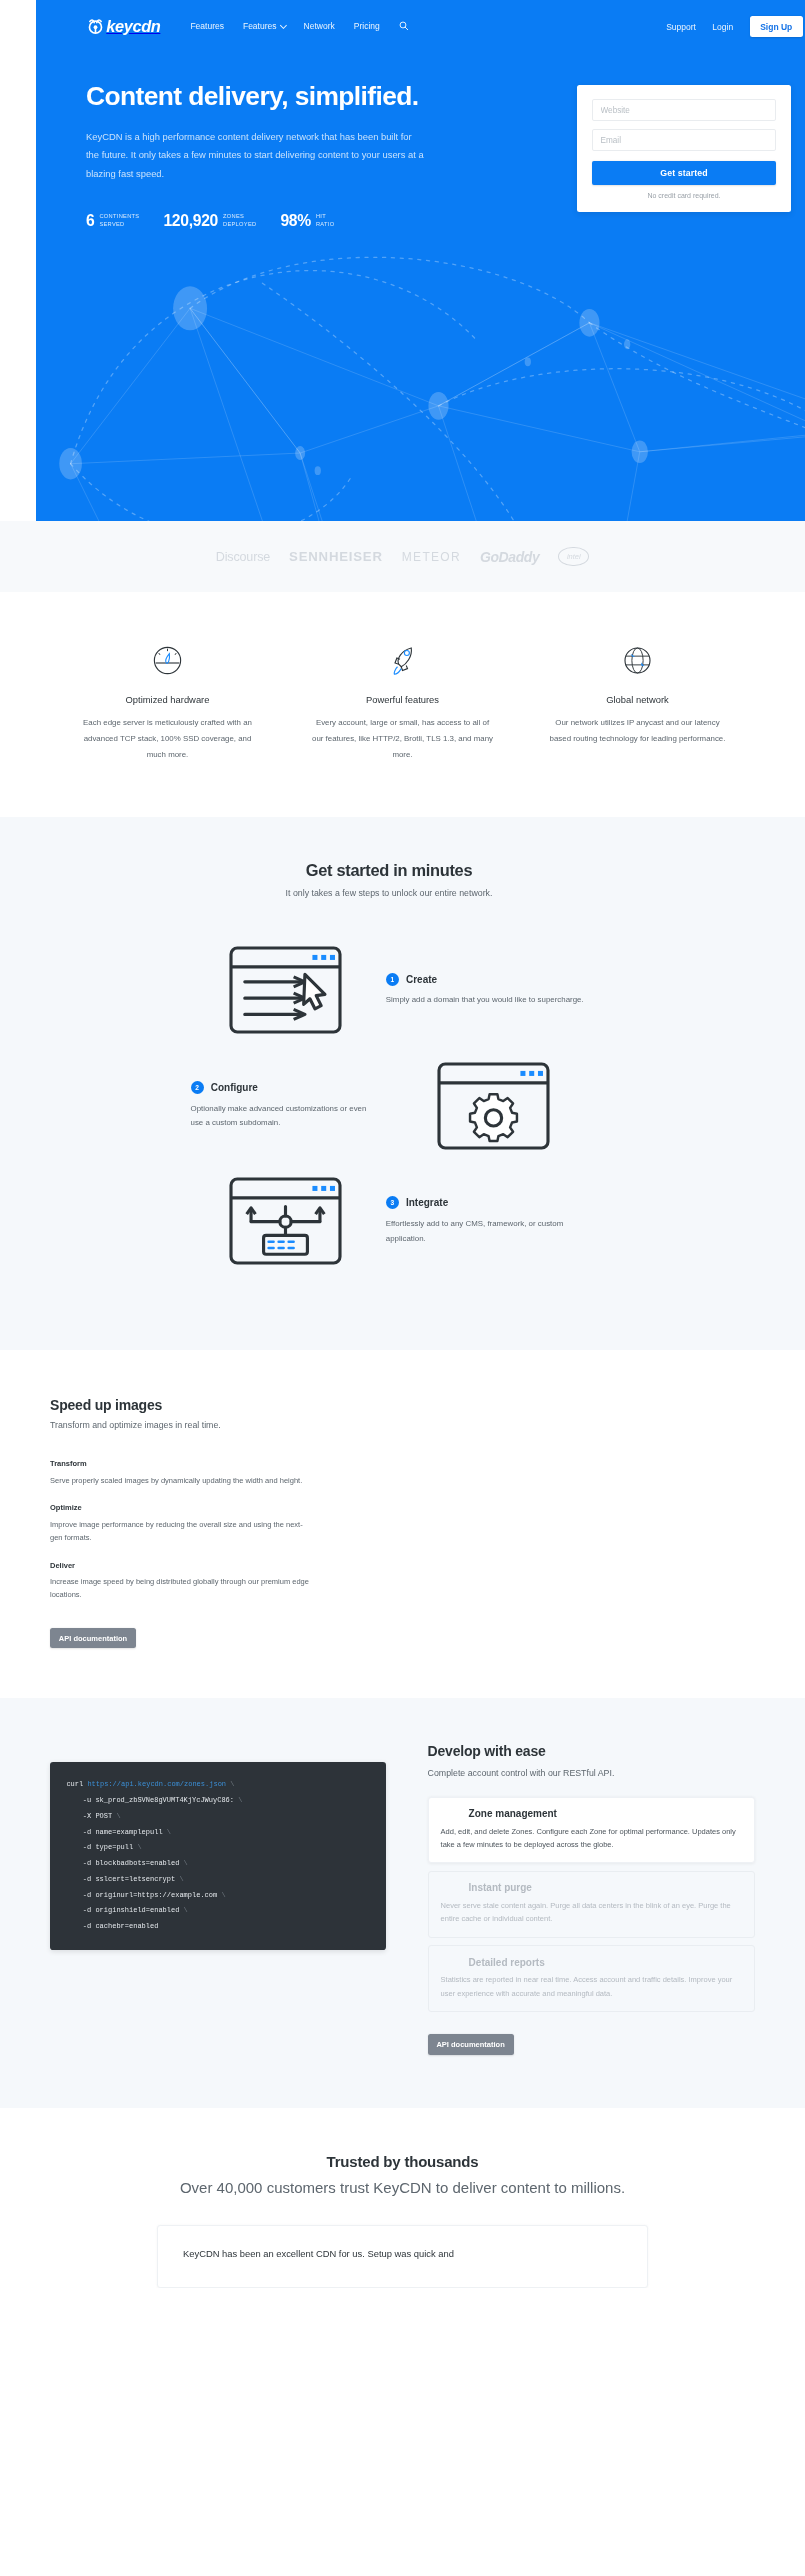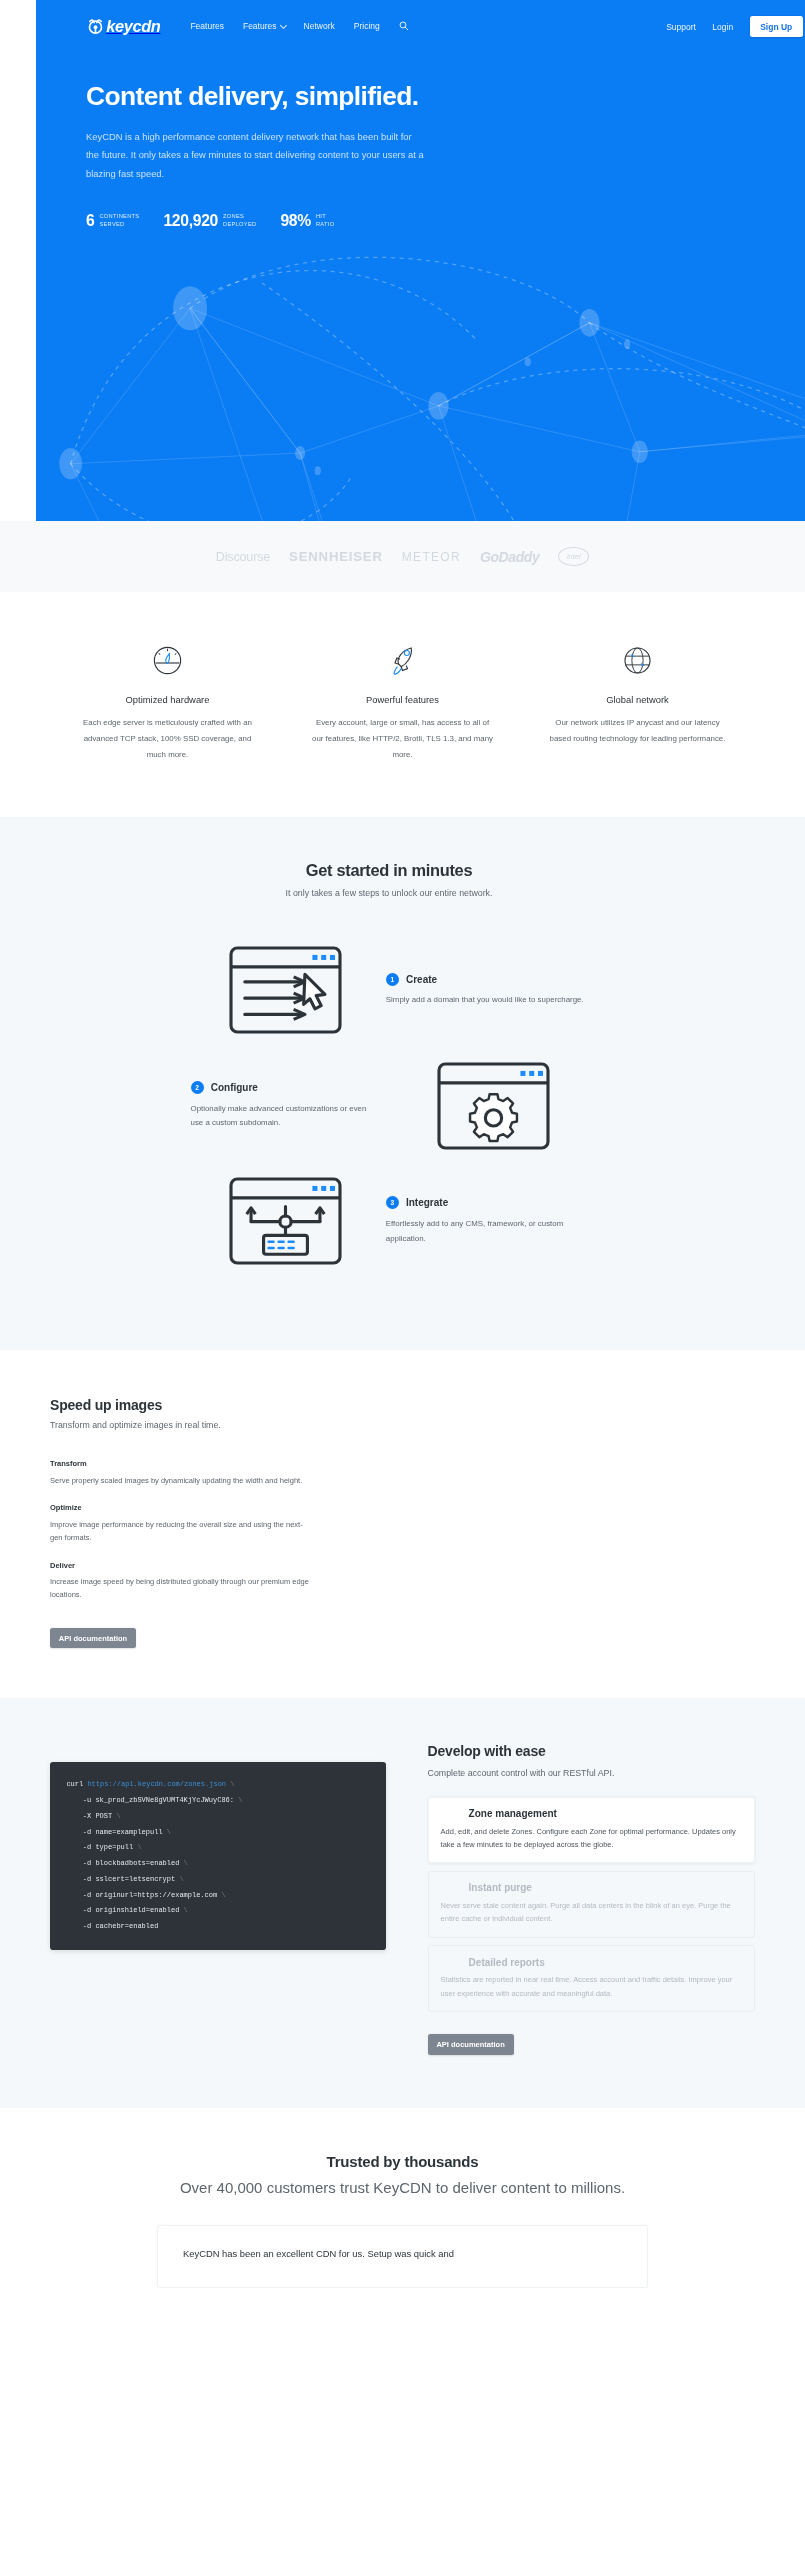--- a/index.html
+++ b/index.html
@@ -321,20 +321,26 @@
         <div class="stat">
           <span class="stat-num">98%</span>
           <span class="stat-lbl">
             <span>HIT</span><br>
             <span>RATIO</span>
           </span>
         </div>
       </div>
     </div>
 
+    <form class="signup-card">
+      <input class="field" type="text" placeholder="Website" style="">
+      <input class="field" type="text" placeholder="Email" style="">
+      <button type="button" class="btn-started">Get started</button>
+      <div class="nocard">No credit card required.</div>
+    </form>
   </div>
 </section>
 
 <section class="logos">
   <span class="brand brand-discourse">Discourse</span>
   <span class="brand brand-sennheiser">SENNHEISER</span>
   <span class="brand brand-meteor">METEOR</span>
   <span class="brand brand-godaddy">GoDaddy</span>
   <span class="brand brand-intel">intel</span>
 </section>

